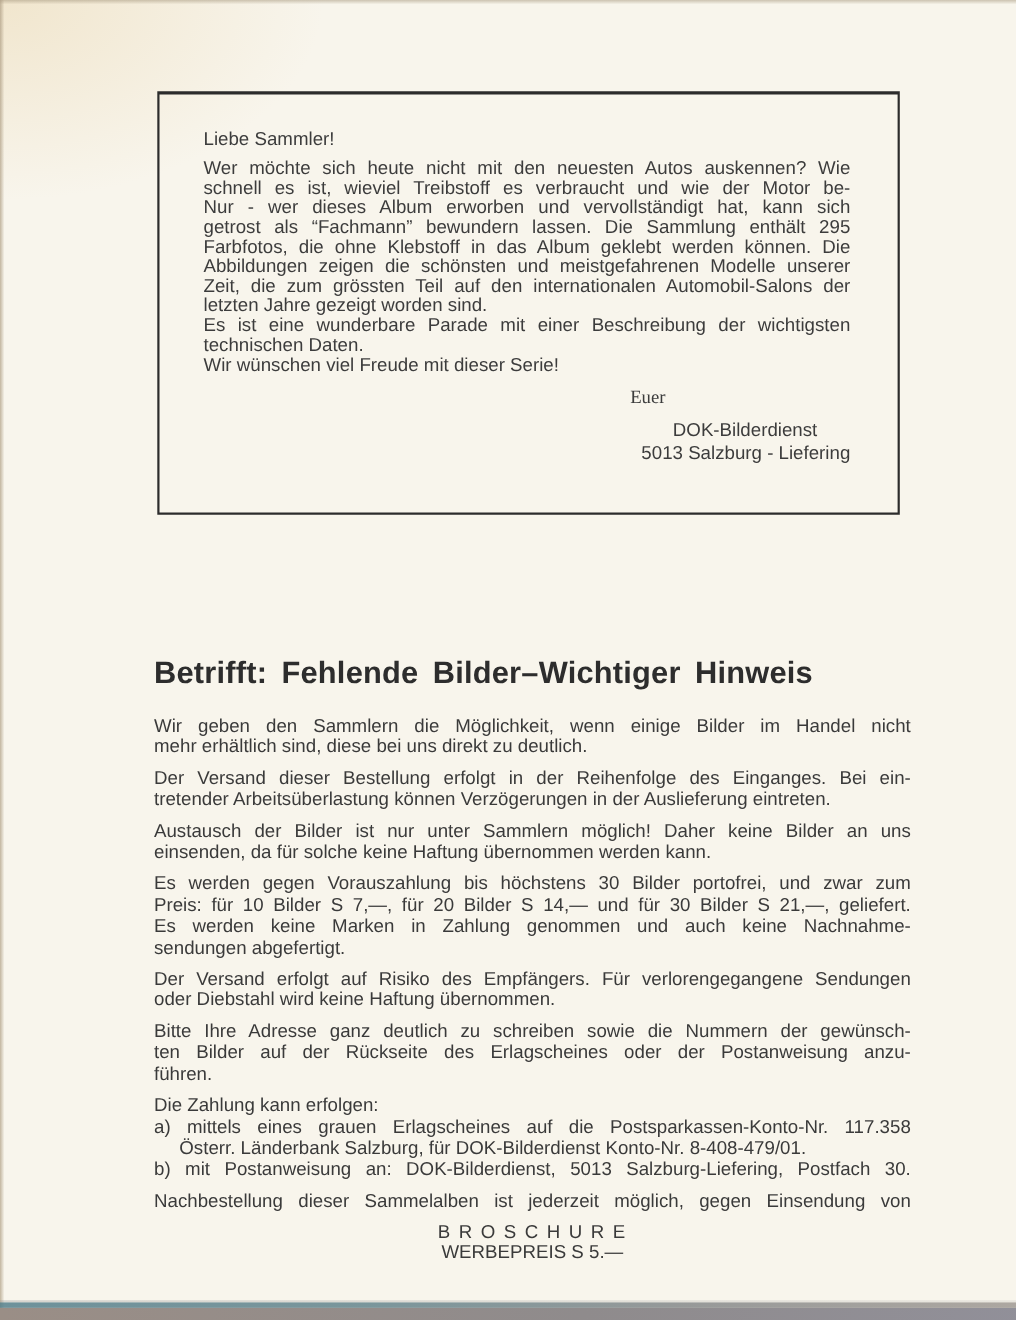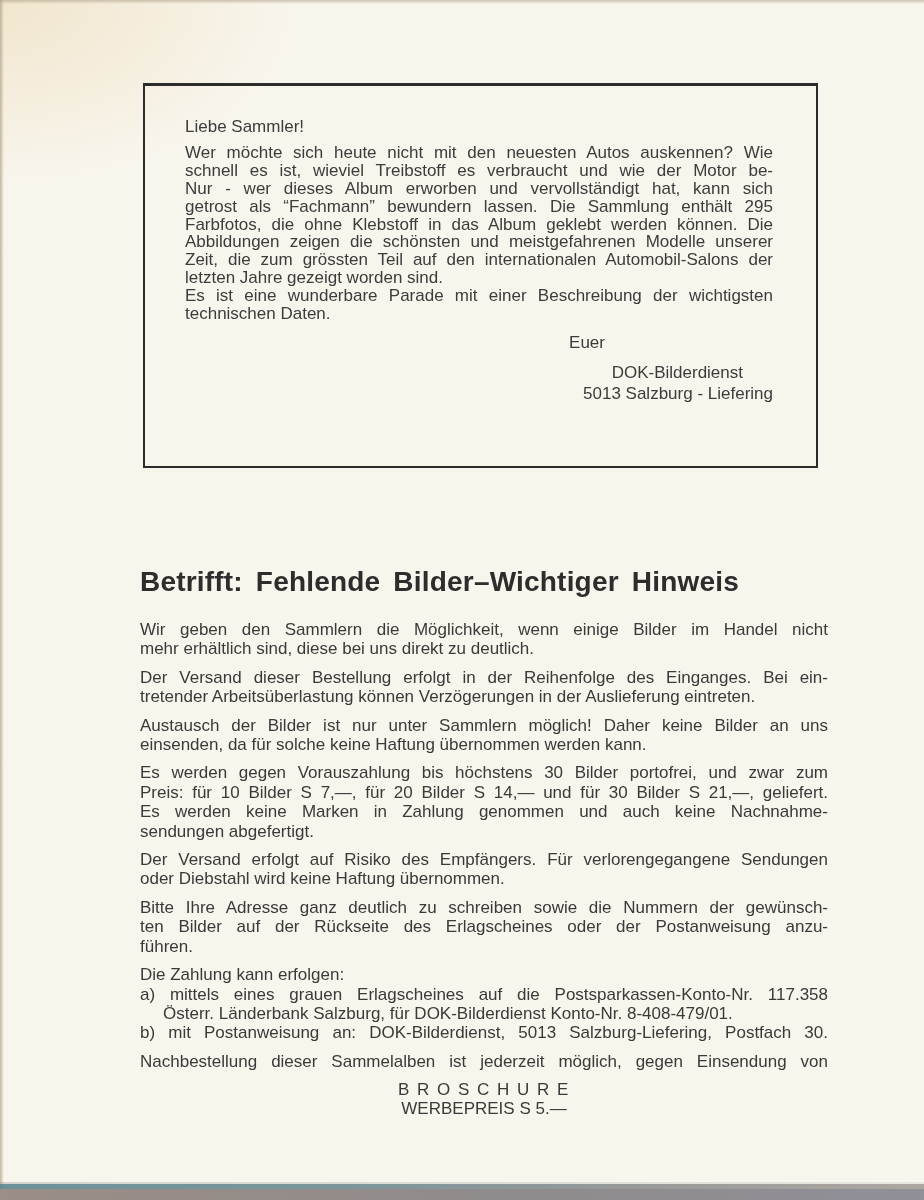--- a/index.html
+++ b/index.html
@@ -34,27 +34,27 @@
     padding:32px 43px 0 40px;
     font-size:17px; line-height:17.9px;
     color:#3c3c3c;
   }
   .letter-box .para { margin:0; }
   .letter-box .para:first-child { margin-bottom:8px; }
 
   .line { text-align:left; white-space:normal; }
   .line.j { text-align:justify; text-align-last:justify; }
 
-  .sig-euer   { text-align:right; padding-right:168px; margin-top:11px; }
+  .sig-euer   { text-align:right; padding-right:168px; margin-top:11px;font-family:Liberation Serif, serif; }
   .sig-name   { text-align:right; padding-right:30px;  margin-top:12px; }
   .sig-city   { text-align:right; padding-right:0px;   margin-top:3px; }
 
   
   .notice {
-    position:absolute; left:140px; top:567px; width:688px;
+    position:absolute; left:140px; top:597px; width:688px;
     font-size:17px; line-height:19.4px; color:#3a3a3a;
   }
   .notice-heading {
     margin:0 0 23px 0;
     font-size:28px; line-height:30px; font-weight:bold;
     color:#2d2d2d; letter-spacing:.2px; word-spacing:5px;
     white-space:nowrap;
   }
   .notice .para { margin:0 0 9px 0; }
 
@@ -79,20 +79,23 @@
           <div class="line j">Nur - wer dieses Album erworben und vervollständigt hat, kann sich</div>
           <div class="line j">getrost als “Fachmann” bewundern lassen. Die Sammlung enthält 295</div>
           <div class="line j">Farbfotos, die ohne Klebstoff in das Album geklebt werden können. Die</div>
           <div class="line j">Abbildungen zeigen die schönsten und meistgefahrenen Modelle unserer</div>
           <div class="line j">Zeit, die zum grössten Teil auf den internationalen Automobil-Salons der</div>
           <div class="line">letzten Jahre gezeigt worden sind.</div>
         </div>
         <div class="para">
           <div class="line j">Es ist eine wunderbare Parade mit einer Beschreibung der wichtigsten</div>
           <div class="line">technischen Daten.</div>
+        </div>
+        <div class="para">
+          <div class="line">Wir wünschen viel Freude mit dieser Serie!</div>
         </div>
       </div>
     <div class="sig-euer">Euer</div>
     <div class="sig-name">DOK-Bilderdienst</div>
     <div class="sig-city">5013 Salzburg - Liefering</div>
   </div>
 
   <div class="notice">
     <h1 class="notice-heading">Betrifft: Fehlende Bilder–Wichtiger Hinweis</h1>
     <div>

